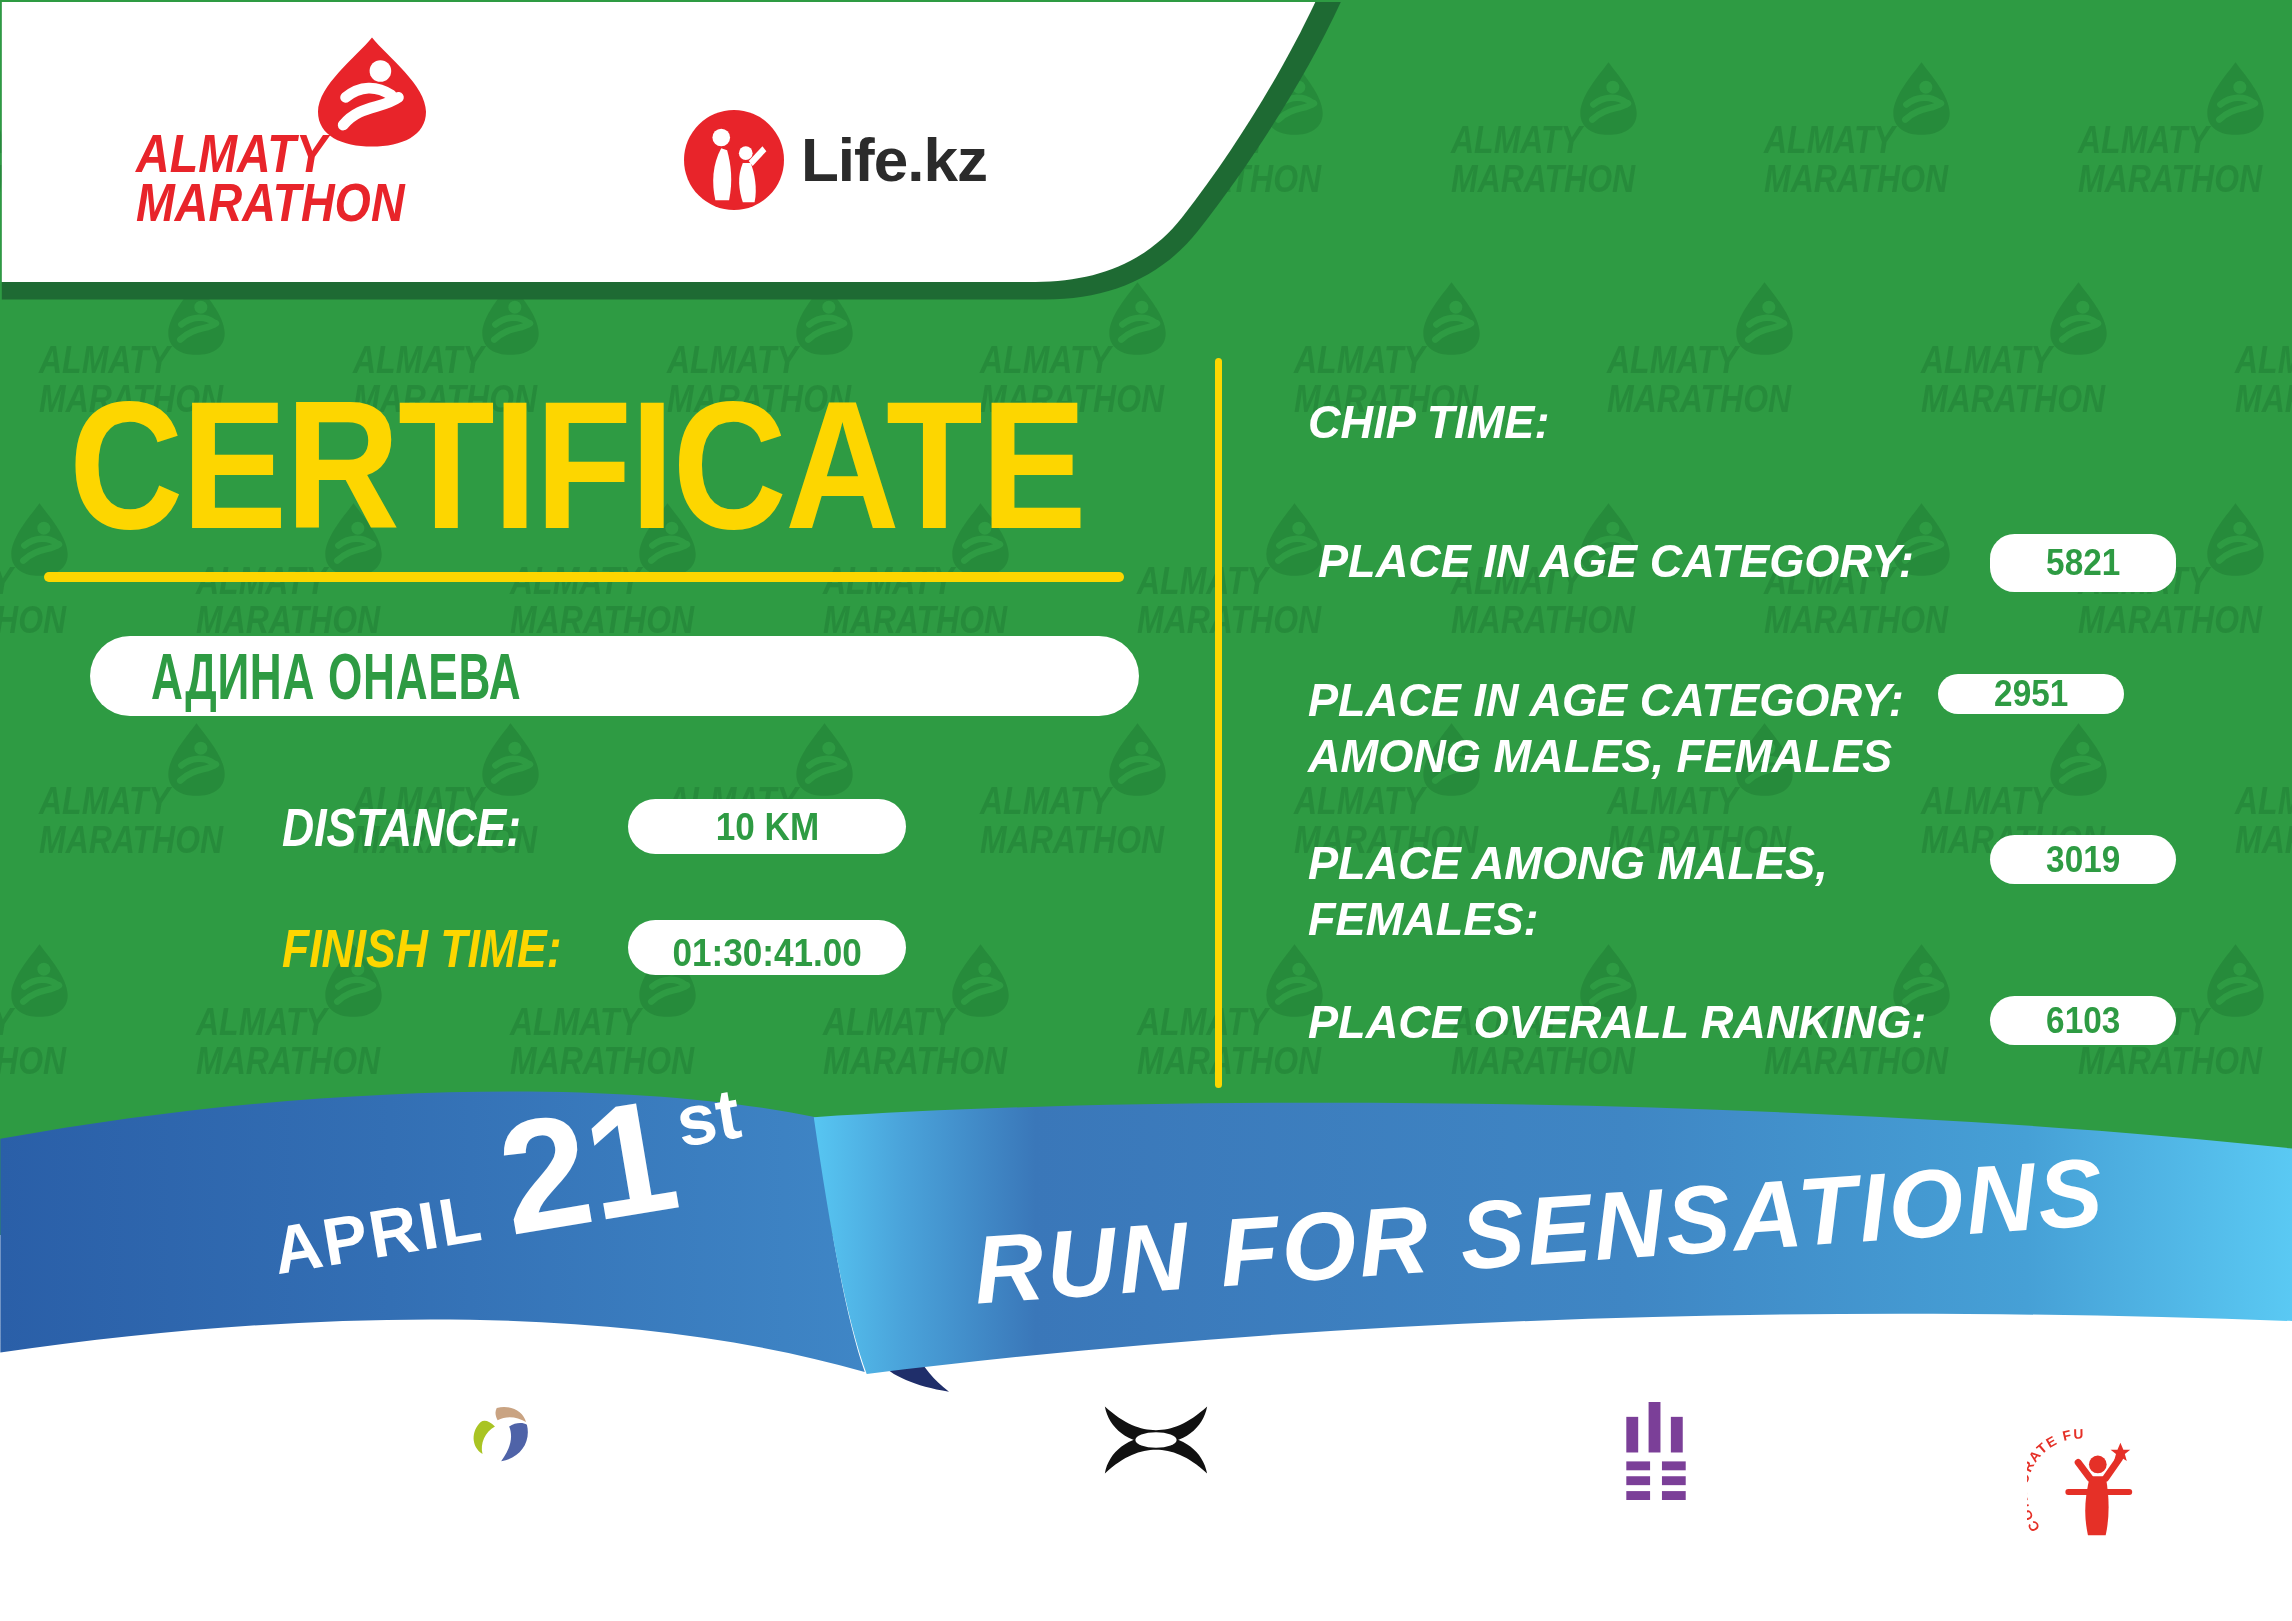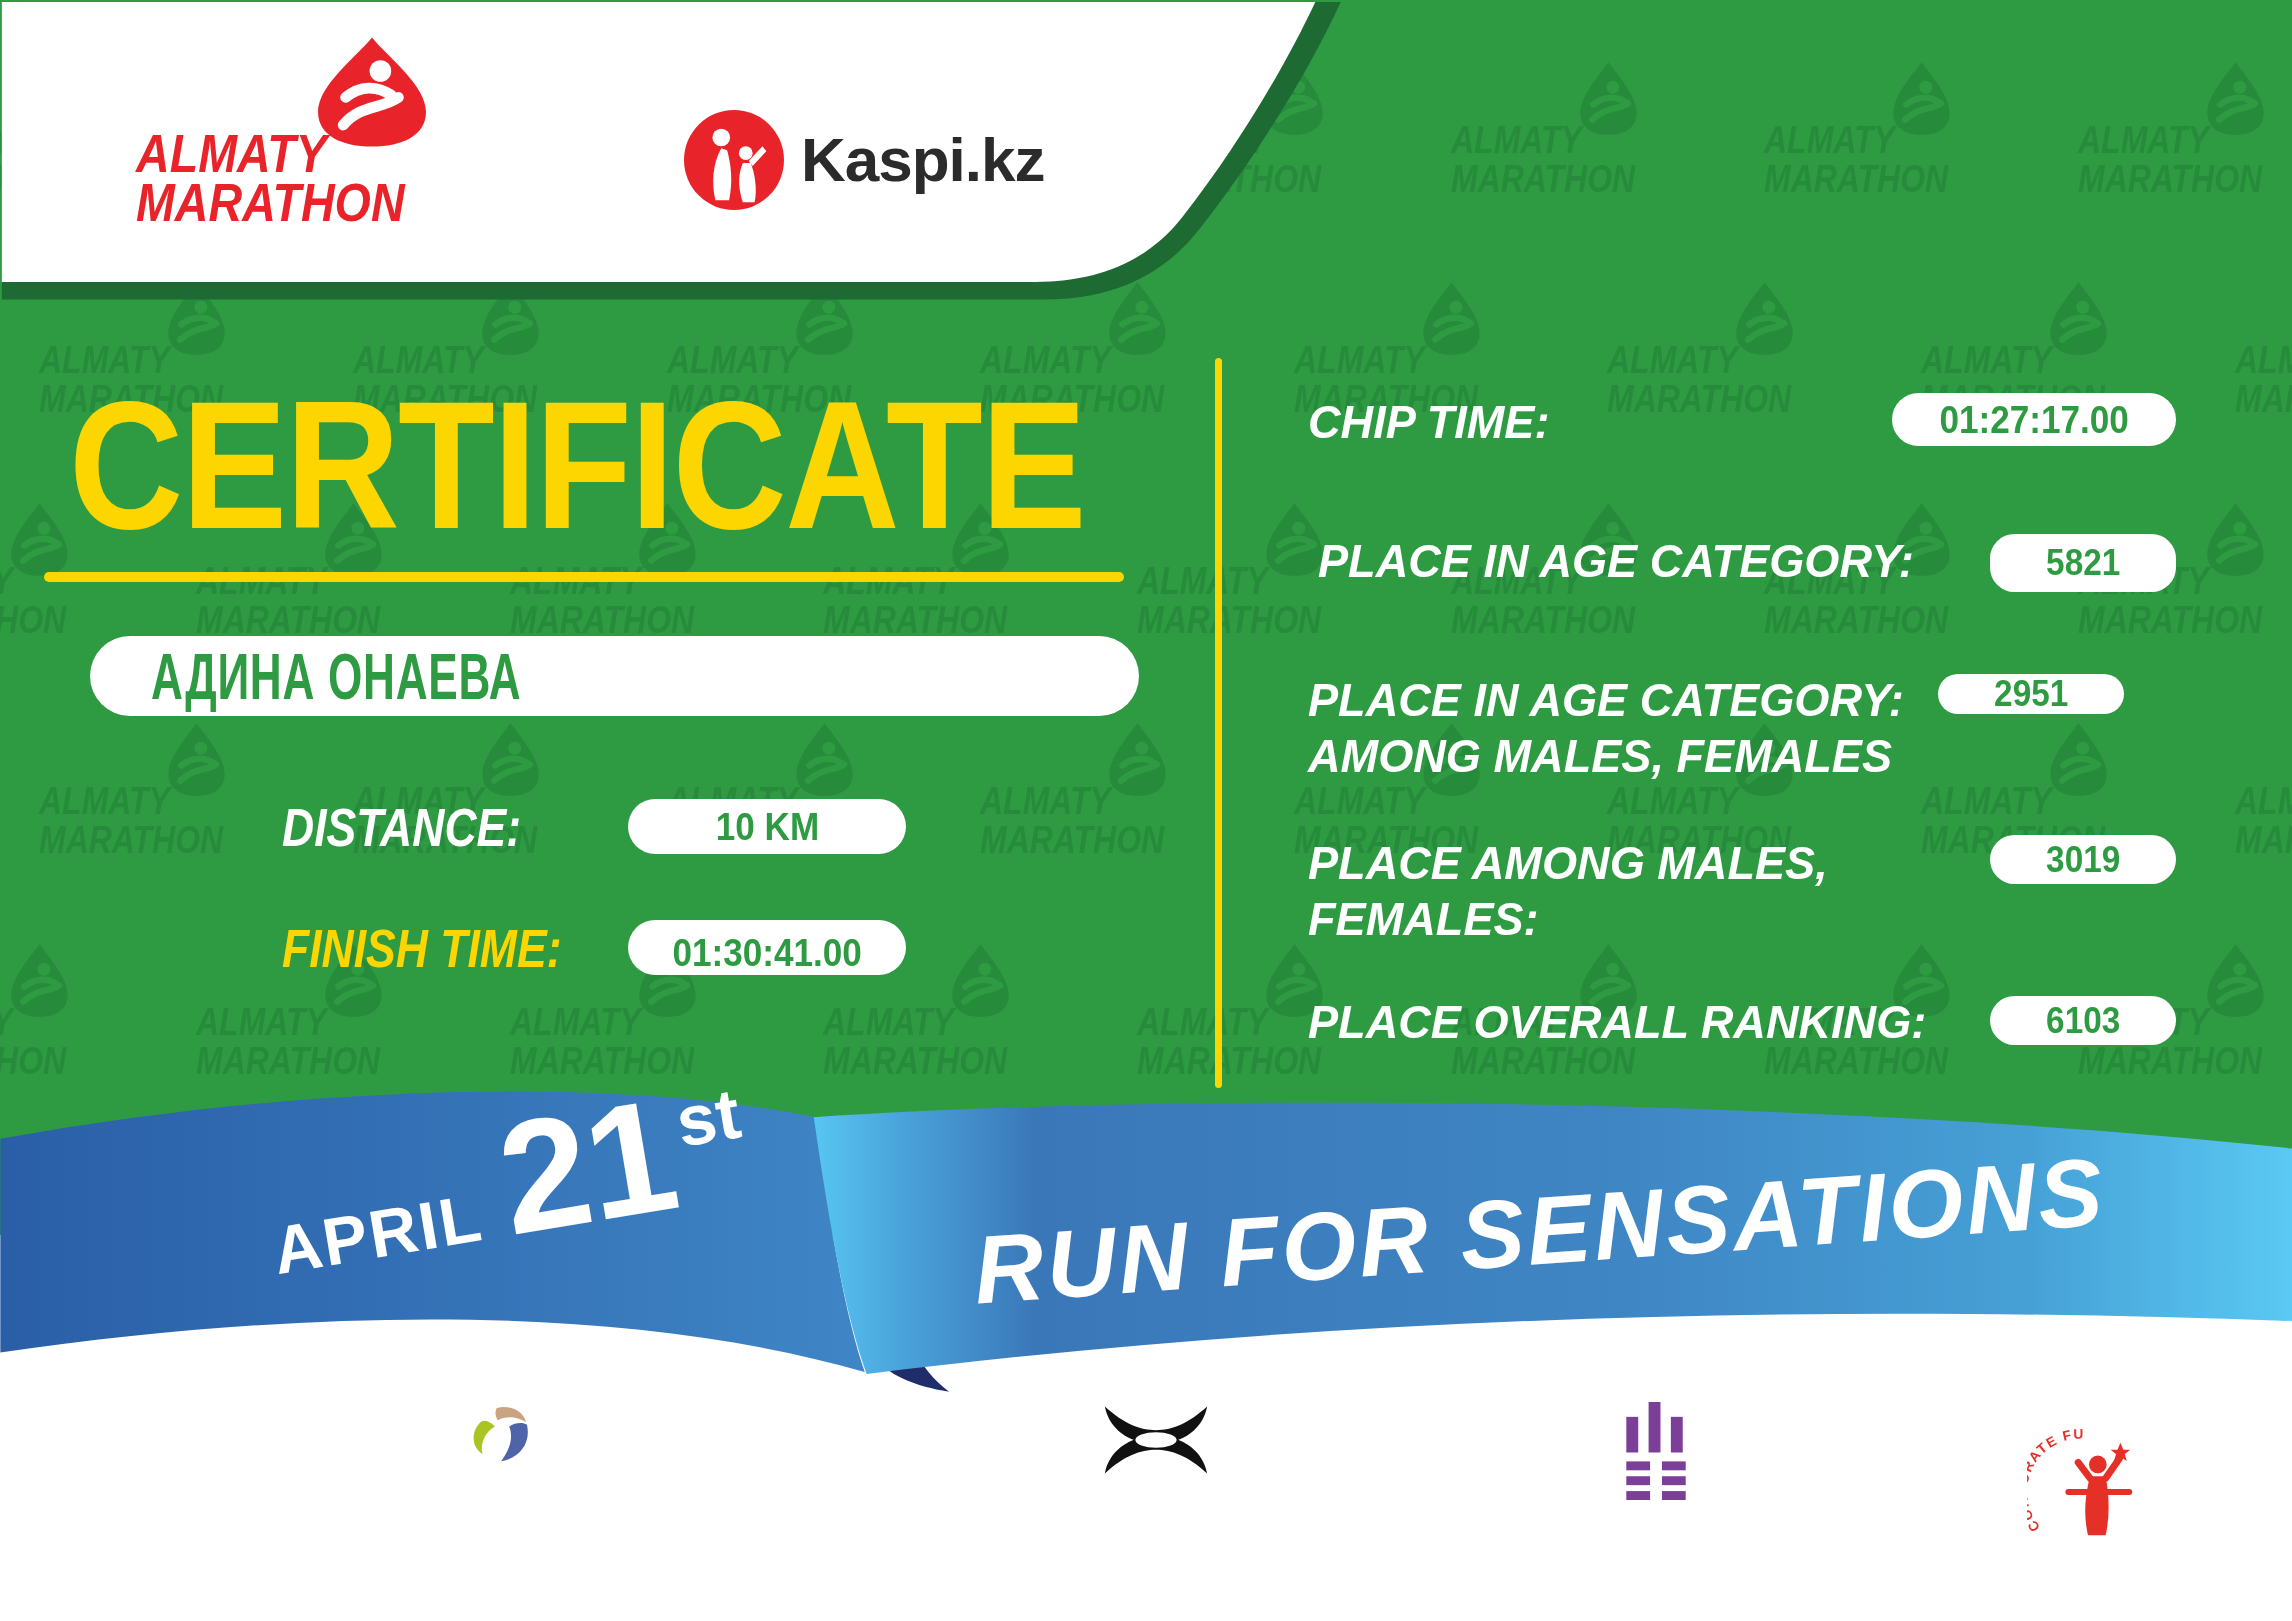--- a/index.html
+++ b/index.html
@@ -459,21 +459,21 @@
     <div class="alm-word" style="left:136px;top:176px;font-size:53px;">MARATHON</div>
 
     <svg class="abs" style="left:684px;top:110px;" width="100" height="100" viewBox="0 0 102 102">
       <circle cx="51" cy="51" r="51" fill="#e8242a"></circle>
       <circle cx="38" cy="28" r="9" fill="#ffffff"></circle>
       <path d="M38,39 C29,55 28,75 32,92 L46,92 C50,72 48,56 44,41 Z" fill="#ffffff"></path>
       <circle cx="63" cy="44" r="7" fill="#ffffff"></circle>
       <path d="M66,52 L80,37 L84,42 L70,57 Z" fill="#ffffff"></path>
       <path d="M60,54 C54,68 56,82 60,94 L72,94 C75,80 72,64 68,54 Z" fill="#ffffff"></path>
     </svg>
-    <div class="kaspi-text" style="left:801px;top:129px;">Kaspi.kz</div>
+    <div class="kaspi-text" style="left:801px;top:129px;">Life.kz</div>
   </div>
 
   <div class="content">
     <div class="title">CERTIFICATE</div>
     <div class="title-rule"></div>
 
     <div class="pill name-pill">
       <span class="v">АДИНА ОНАЕВА</span>
     </div>
 
@@ -483,23 +483,20 @@
     </div>
 
     <div class="field-label yellow" style="left:282px;top:921px;">FINISH TIME:</div>
     <div class="pill" style="left:628px;top:920px;width:278px;height:55px;border-radius:27.4px;align-items:flex-end;">
       <span class="v" style="font-size:39px;">01:30:41.00</span>
     </div>
 
     <div class="divider"></div>
 
     <div class="res-label" style="left:1308px;top:394px;">CHIP TIME:</div>
-    <div class="pill" style="left:1892px;top:393px;width:284px;height:53px;border-radius:26.5px;">
-      <span class="v" style="font-size:39px;">01:27:17.00</span>
-    </div>
 
     <div class="res-label" style="left:1318px;top:533px;">PLACE IN AGE CATEGORY:</div>
     <div class="pill" style="left:1990px;top:534px;width:186px;height:58px;border-radius:24.5px;">
       <span class="v" style="font-size:37px;">5821</span>
     </div>
 
     <div class="res-label" style="left:1308px;top:672px;">
       <span>PLACE IN AGE CATEGORY:</span><br>
       <span>AMONG MALES, FEMALES</span>
     </div>

